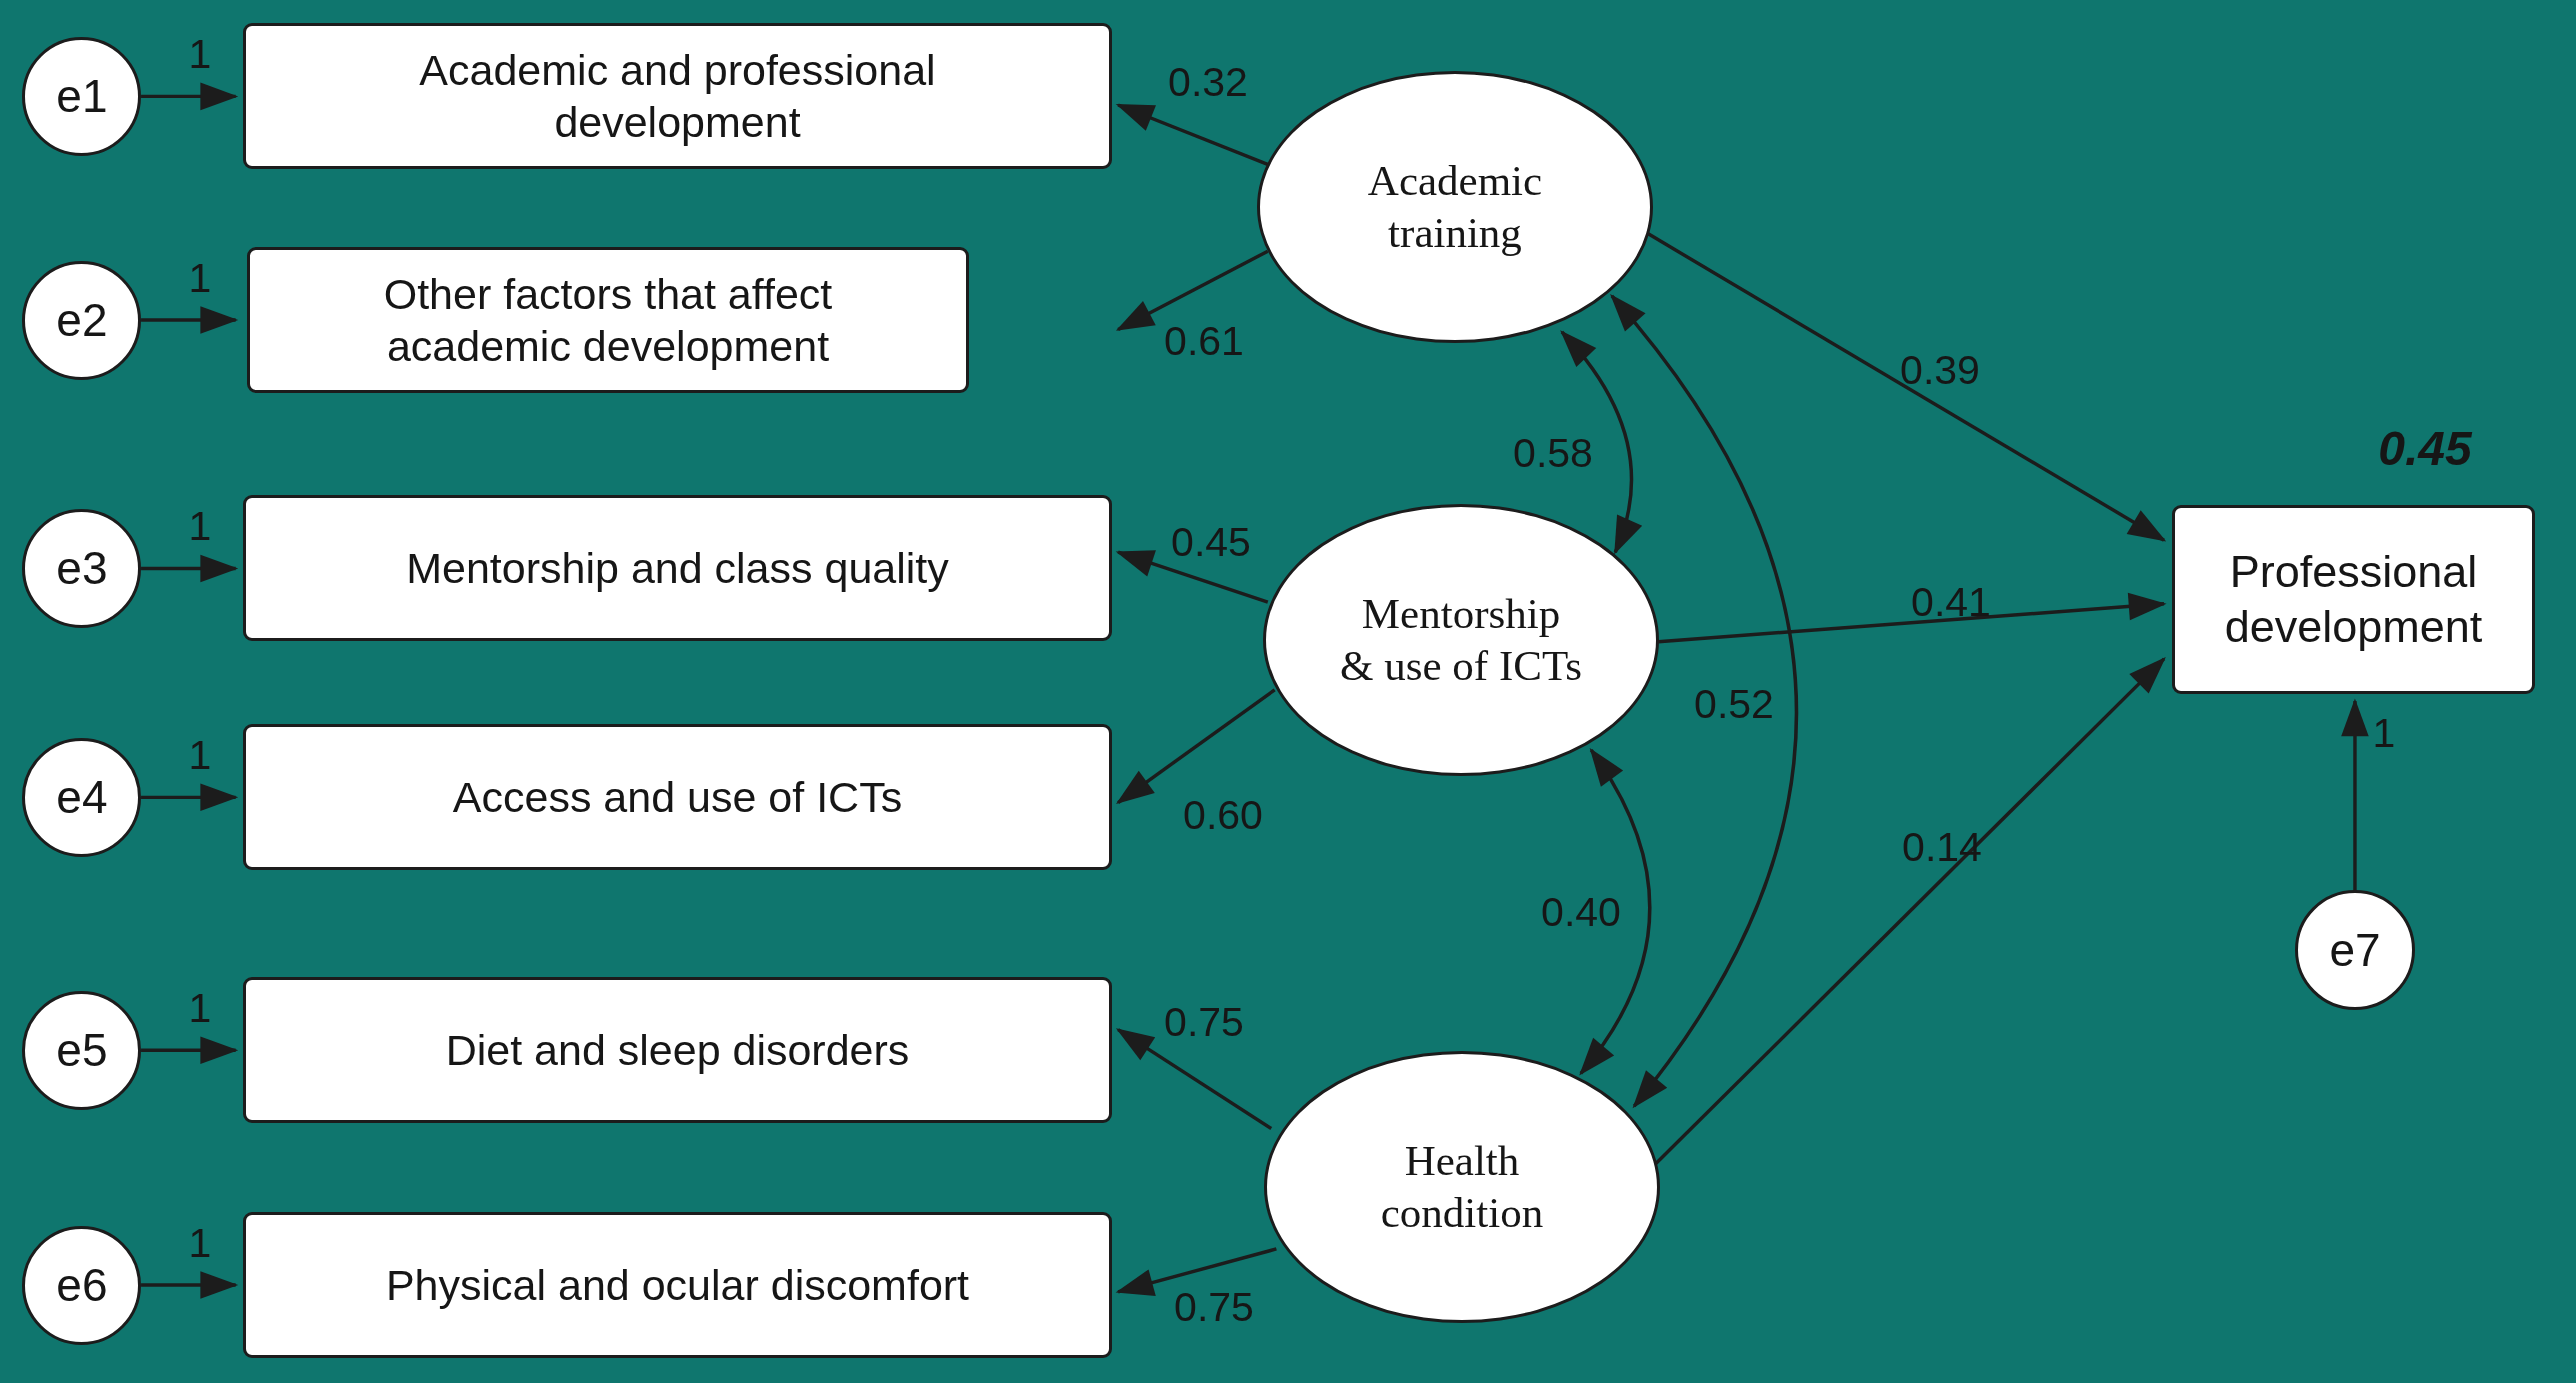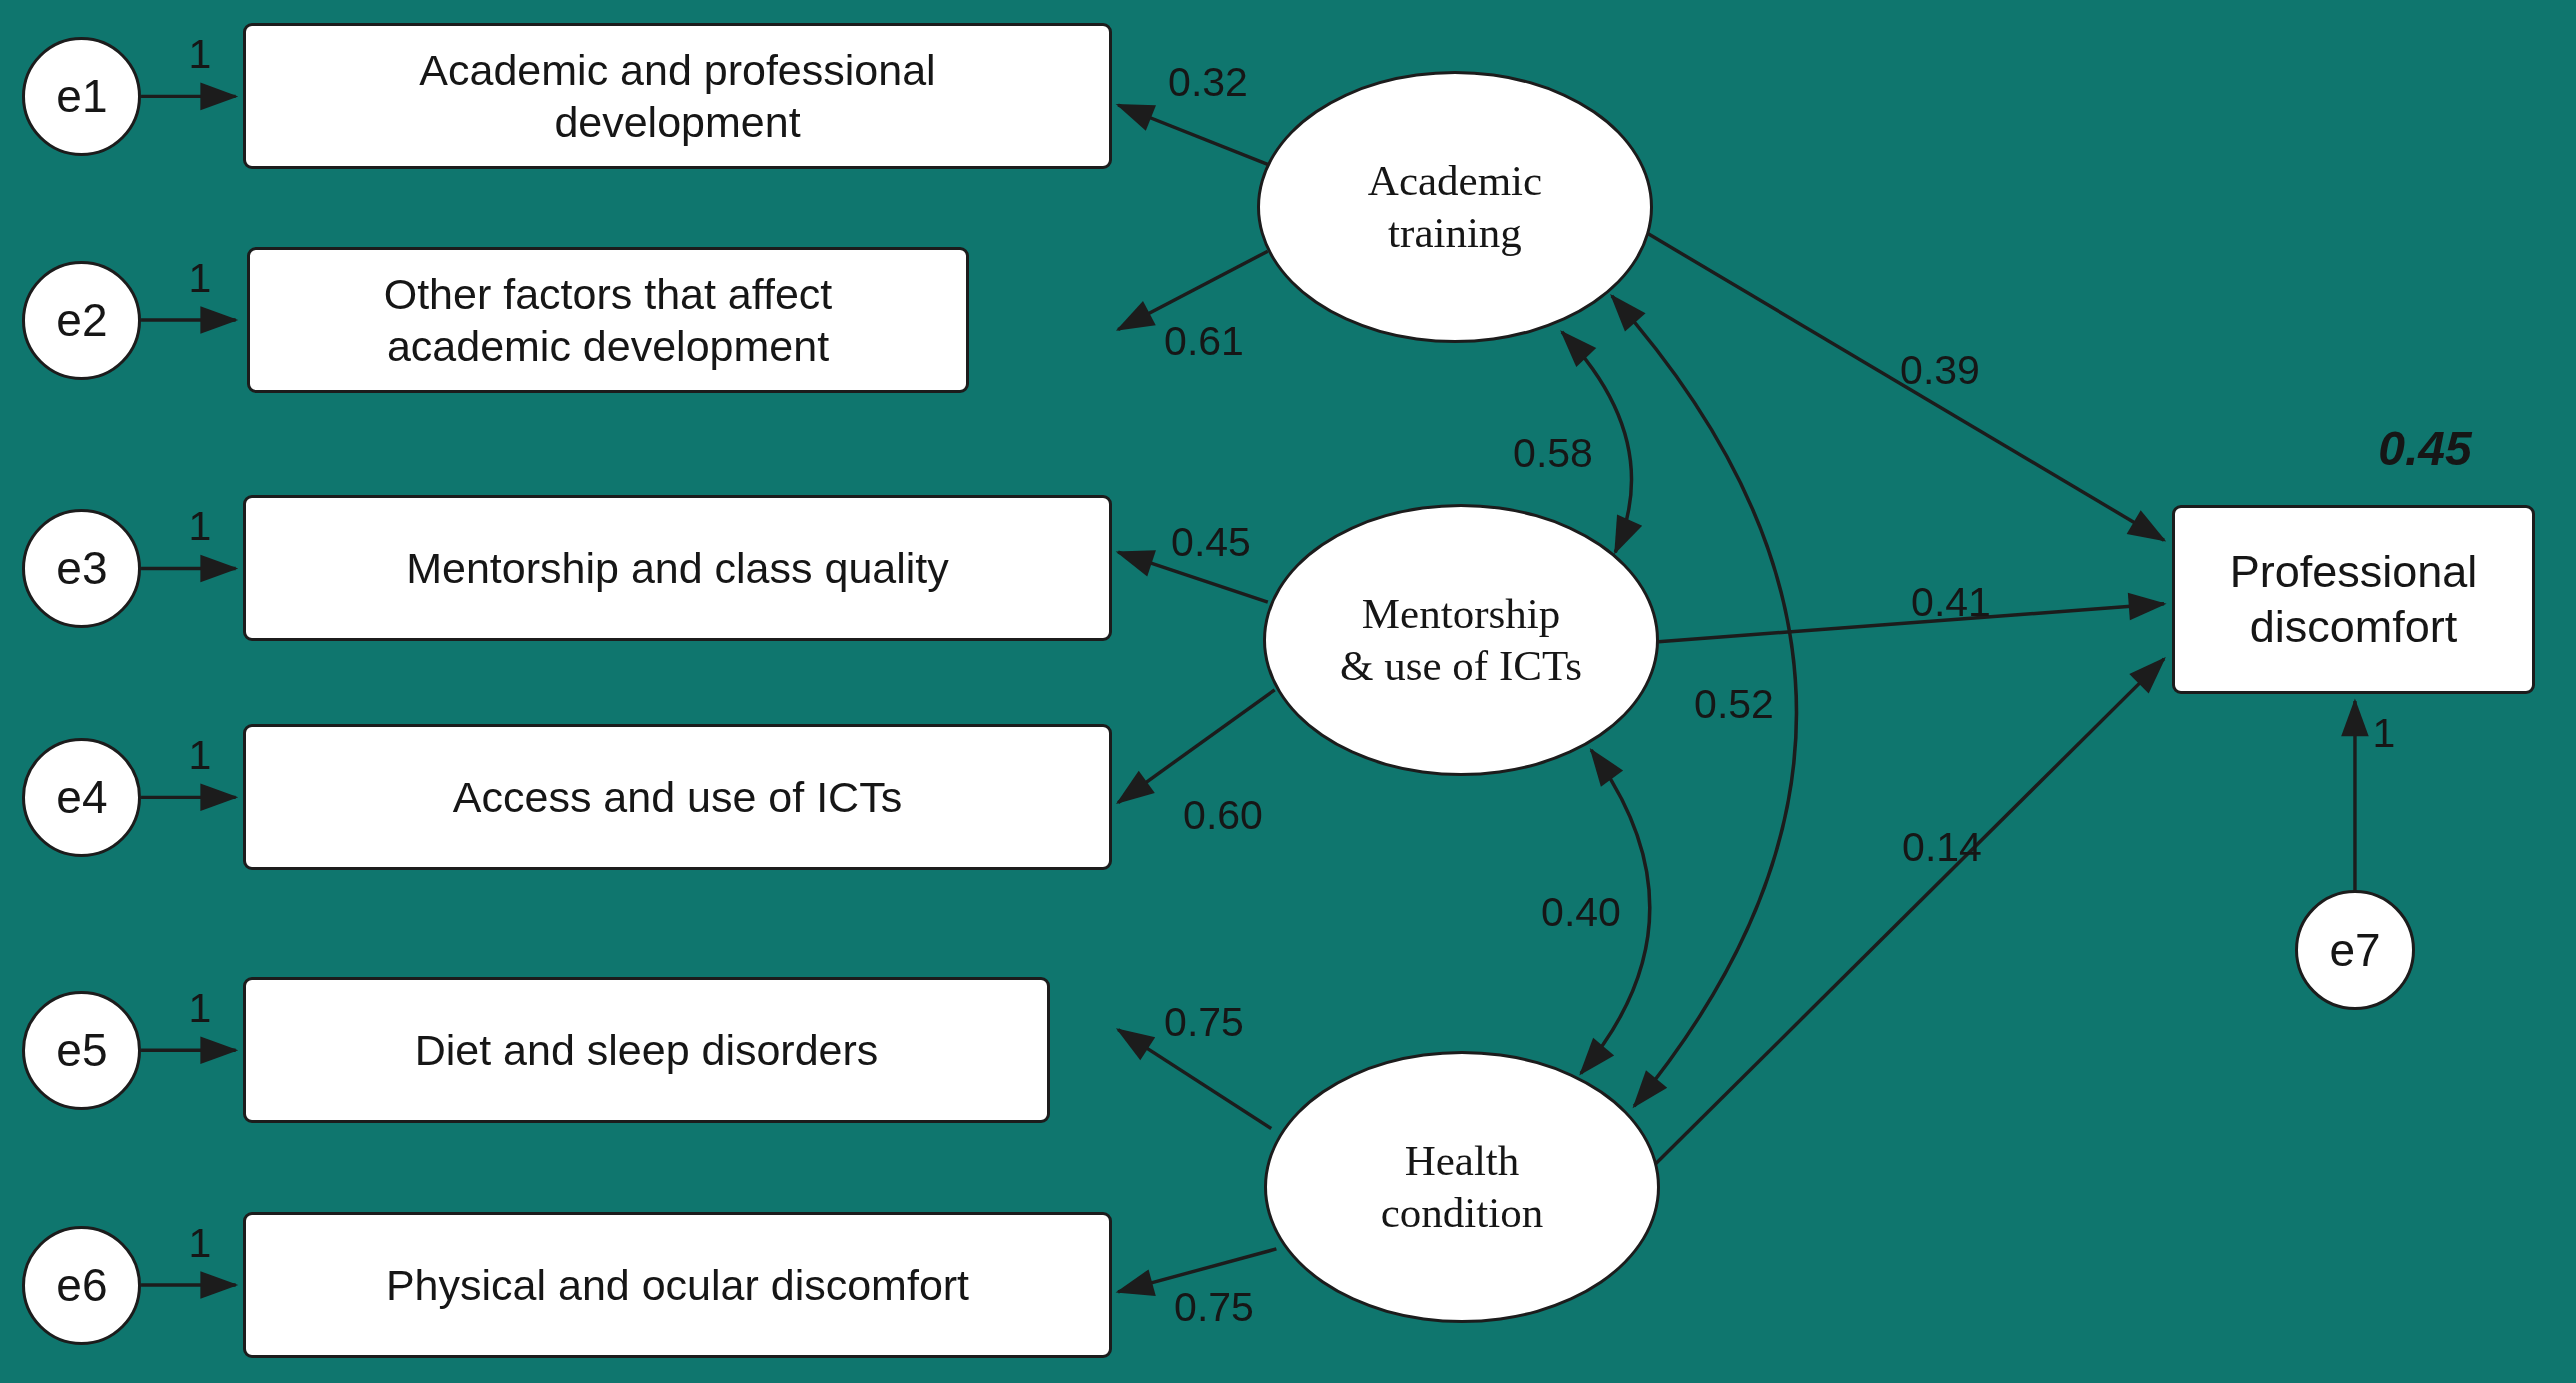--- a/index.html
+++ b/index.html
@@ -105,21 +105,21 @@
   <div class="node rect-node" style="left:247px;top:247px;width:722px;height:146px;">
       <span class="node-label">Other factors that affect
 academic development</span>
     </div>
   <div class="node rect-node" style="left:243px;top:495px;width:869px;height:146px;">
       <span class="node-label">Mentorship and class quality</span>
     </div>
   <div class="node rect-node" style="left:243px;top:724px;width:869px;height:146px;">
       <span class="node-label">Access and use of ICTs</span>
     </div>
-  <div class="node rect-node" style="left:243px;top:977px;width:807px;height:146px;">
+  <div class="node rect-node" style="left:243px;top:977px;width:869px;height:146px;">
       <span class="node-label">Diet and sleep disorders</span>
     </div>
   <div class="node rect-node" style="left:243px;top:1212px;width:869px;height:146px;">
       <span class="node-label">Physical and ocular discomfort</span>
     </div>
 
   <div class="node ellipse-node" style="left:1257px;top:71px;width:396px;height:272px;">
       <span class="node-label">Academic
 training</span>
     </div>
@@ -127,21 +127,21 @@
       <span class="node-label">Mentorship
 &amp; use of ICTs</span>
     </div>
   <div class="node ellipse-node" style="left:1264px;top:1051px;width:396px;height:272px;">
       <span class="node-label">Health
 condition</span>
     </div>
 
   <div class="node rect-node outcome" style="left:2172px;top:505px;width:363px;height:189px;">
       <span class="node-label">Professional
-discomfort</span>
+development</span>
     </div>
 
   <div class="num" style="left:200px;top:54px;">1</div>
   <div class="num" style="left:200px;top:278px;">1</div>
   <div class="num" style="left:200px;top:526px;">1</div>
   <div class="num" style="left:200px;top:755px;">1</div>
   <div class="num" style="left:200px;top:1008px;">1</div>
   <div class="num" style="left:200px;top:1243px;">1</div>
   <div class="num" style="left:2384px;top:733px;">1</div>
 

